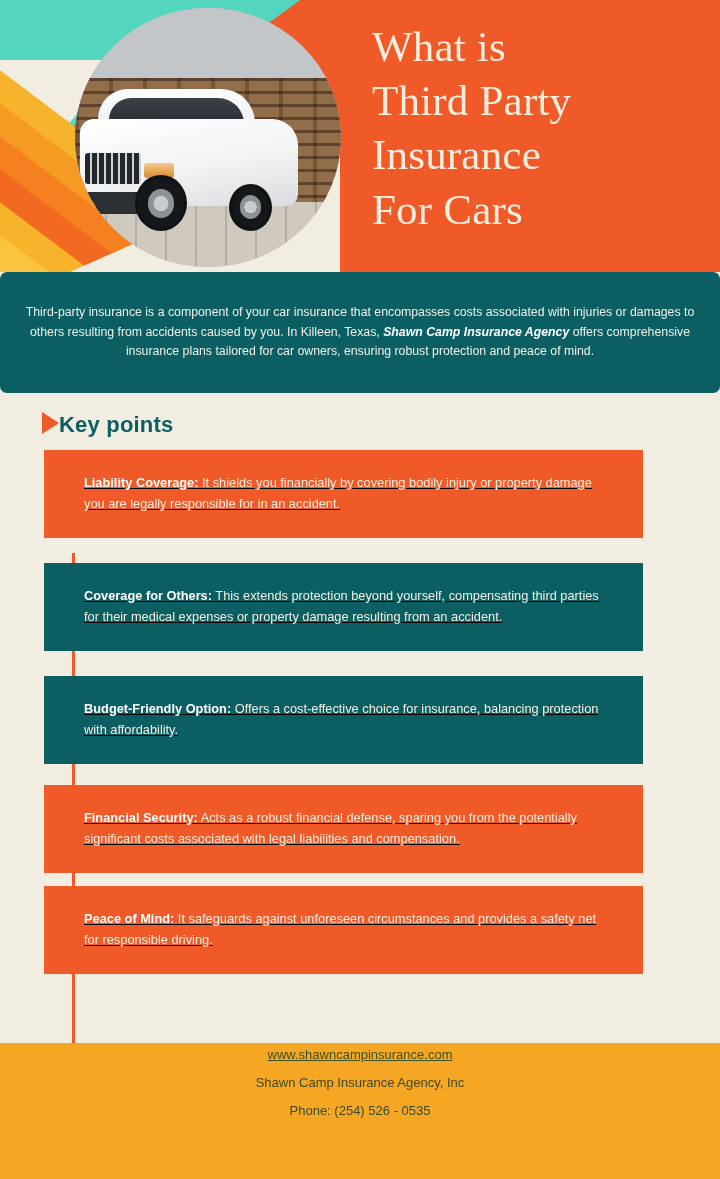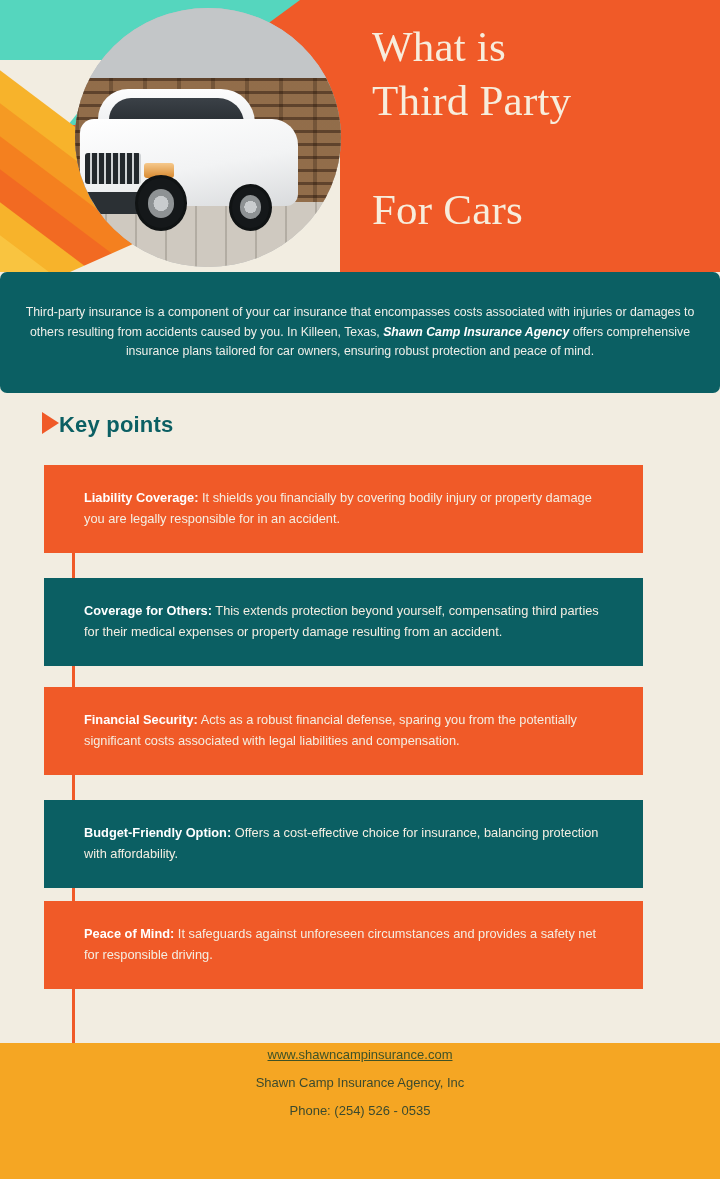--- a/index.html
+++ b/index.html
@@ -124,21 +124,21 @@
     width:0; height:0; border-left:17px solid #F05A28;
     border-top:11px solid transparent; border-bottom:11px solid transparent;
   }
   .kp-title { font-size:22px; font-weight:700; color:#0B5F63; letter-spacing:.2px; }
 
   
   .timeline {
     position:absolute; left:72px; top:553px; width:3px; height:490px;
     background:#F05A28;
   }
-  .cards { position:absolute; left:44px; top:465px; width:480px; }
+  .cards { position:absolute; left:44px; top:450px; width:480px;text-decoration:underline; }
   .card {
     position:relative; width:599px; color:#F4EEE2;
     padding:23px 38px 0 40px;
   }
   .card .body { font-size:12.8px; line-height:1.63; }
   .card .body b { font-weight:700; color:#FFFFFF; }
   .card.orange { background:#F05A28; }
   .card.teal   { background:#0B5F63; }
 
   
@@ -186,21 +186,21 @@
         <div class="car-lamp"></div>
         <div class="car-bumper"></div>
         <div class="wheel front"></div>
         <div class="wheel rear"></div>
       </div>
     </div>
 
     <h1 class="title">
       <span>What is</span><br>
       <span>Third Party</span><br>
-      <br>
+      <span>Insurance</span><br>
       <span>For Cars</span>
     </h1>
   </div>
 
   <div class="intro">
     <p><span>Third-party insurance is a component of your car insurance that encompasses costs associated with injuries or damages to others resulting from accidents caused by you. In Killeen, Texas, </span><b>Shawn Camp Insurance Agency</b><span> offers comprehensive insurance plans tailored for car owners, ensuring robust protection and peace of mind.</span></p>
   </div>
 
   <div class="kp-head">
     <span class="kp-tri"></span>
@@ -209,25 +209,25 @@
 
   <div class="timeline"></div>
 
   <div class="cards" id="cards">
       <div class="card orange" style="height: 88px;">
         <div class="body"><b>Liability Coverage:</b><span> It shields you financially by covering bodily injury or property damage you are legally responsible for in an accident.</span></div>
       </div>
       <div class="card teal" style="margin-top: 25px; height: 88px;">
         <div class="body"><b>Coverage for Others:</b><span> This extends protection beyond yourself, compensating third parties for their medical expenses or property damage resulting from an accident.</span></div>
       </div>
+      <div class="card teal" style="margin-top: 25px; height: 88px;">
+        <div class="body"><b>Budget-Friendly Option:</b><span> Offers a cost-effective choice for insurance, balancing protection with affordability.</span></div>
+      </div>
       <div class="card orange" style="margin-top: 21px; height: 88px;">
         <div class="body"><b>Financial Security:</b><span> Acts as a robust financial defense, sparing you from the potentially significant costs associated with legal liabilities and compensation.</span></div>
-      </div>
-      <div class="card teal" style="margin-top: 25px; height: 88px;">
-        <div class="body"><b>Budget-Friendly Option:</b><span> Offers a cost-effective choice for insurance, balancing protection with affordability.</span></div>
       </div>
       <div class="card orange" style="margin-top: 13px; height: 88px;">
         <div class="body"><b>Peace of Mind:</b><span> It safeguards against unforeseen circumstances and provides a safety net for responsible driving.</span></div>
       </div>
     </div>
 
   <div class="footer">
     <a class="url" href="#">www.shawncampinsurance.com</a>
     <div class="org">Shawn Camp Insurance Agency, Inc</div>
     <div class="phone">Phone: (254) 526 - 0535</div>

